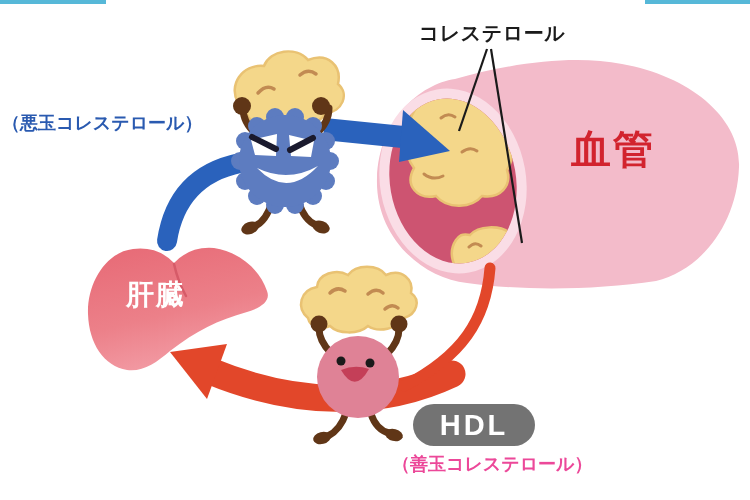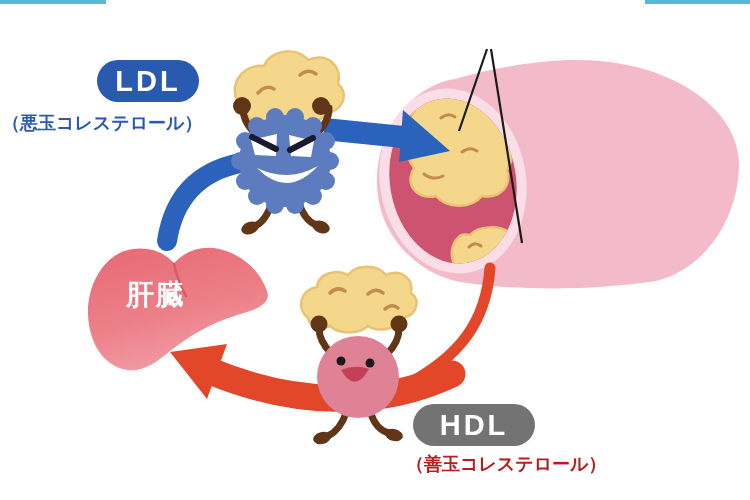--- a/index.html
+++ b/index.html
@@ -16,21 +16,21 @@
   .vessel-label{left:566px;top:122px;width:94px;font-size:40px;color:#d2232e;letter-spacing:2px;}
   .liver-label{left:108px;top:276px;width:96px;font-size:28px;color:#ffffff;letter-spacing:2px;}
   .badge{
     position:absolute;display:flex;align-items:center;justify-content:center;
     color:#ffffff;font-weight:bold;font-size:29px;letter-spacing:3px;border-radius:22px;
   }
   .badge.ldl{left:97px;top:60px;width:102px;height:42px;background:#2a5ab0;}
   .badge.hdl{left:413px;top:404px;width:122px;height:42px;background:#737373;}
   .subtitle{position:absolute;font-weight:bold;font-size:18px;text-align:left;white-space:nowrap;}
   .subtitle.ldl{left:2px;top:111px;width:220px;color:#2a5ab0;}
-  .subtitle.hdl{left:406px;top:452px;width:220px;color:#b91c1c;}
+  .subtitle.hdl{left:392px;top:452px;width:220px;color:#ec4899;}
 </style>
 </head>
 <body>
 
 <div class="stage">
 
   <div class="topbar left"></div>
   <div class="topbar right"></div>
 
   <svg class="art" width="750" height="500" viewBox="0 0 750 500">
@@ -164,27 +164,26 @@
       </g>
       <circle cx="358" cy="377" r="41" fill="#df8296"></circle>
       <g>
         <circle cx="341" cy="361" r="4.5" fill="#1a1a1a"></circle>
         <circle cx="370" cy="363" r="4.5" fill="#1a1a1a"></circle>
         <path d="M 341,370 Q 355,394 369,369 Q 355,364 341,370 Z" fill="#c43f58"></path>
       </g>
     </g>
   </svg>
 
+  <div class="label cholesterol-label">コレステロール</div>
 
+  <div class="label vessel-label">血管</div>
 
   <div class="label liver-label">肝臓</div>
 
-  <div class="badge ldl">
-    <span>LDL</span>
-  </div>
   <div class="subtitle ldl">（悪玉コレステロール）</div>
 
   <div class="badge hdl">
     <span>HDL</span>
   </div>
   <div class="subtitle hdl">（善玉コレステロール）</div>
 
 </div>
 
 </body></html>

